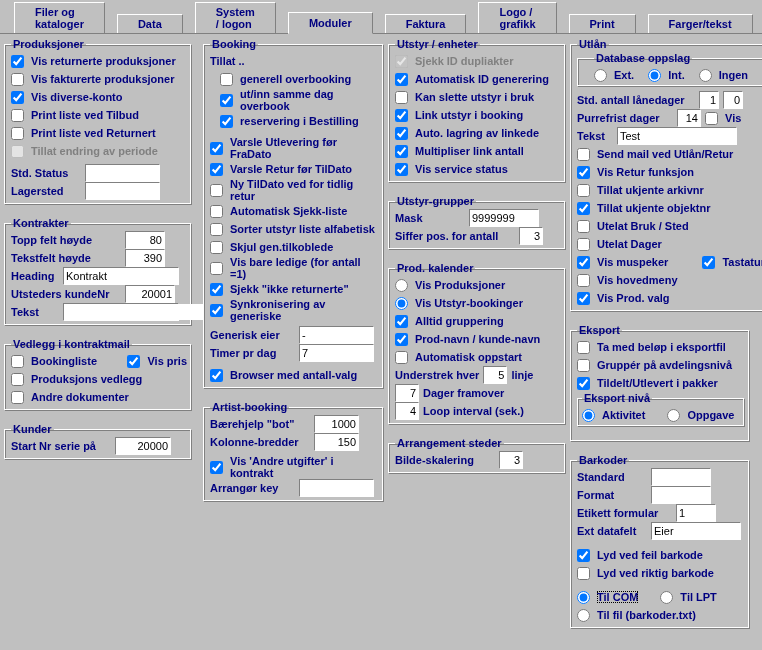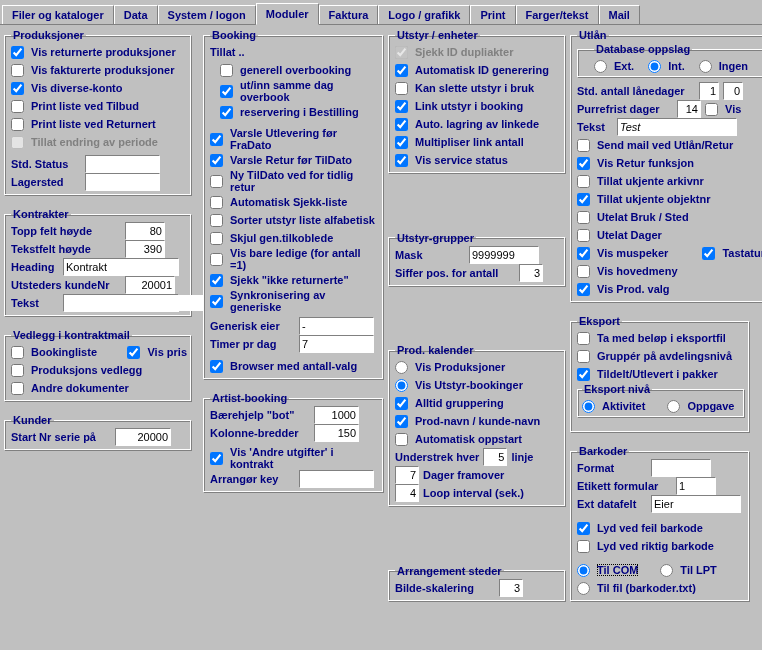--- a/index.html
+++ b/index.html
@@ -14,48 +14,49 @@
     overflow: hidden;
   }
   .tabbar {
     display: flex;
     align-items: flex-end;
     background: #C0C0C0;
     padding: 2px 2px 0 2px;
     border-bottom: 1px solid #808080;
   }
   .tab {
-    padding: 3px 9px;
+    padding: 3px 20px;
     border: 1px solid #fff;
     border-right-color: #808080;
     border-bottom: none;
     background: #C0C0C0;
     margin-right: 0px;
     font-weight: bold;
     color: #000080;
     cursor: pointer;
     position: relative;
+    margin-left: 12px;
   }
   .tab.active {
     background: #C0C0C0;
     top: 1px;
     padding-top:4px;
     padding-bottom:4px;
     border-bottom: 1px solid #C0C0C0;
     z-index:2;
   }
   .content {
     display: flex;
     padding: 4px;
     gap: 4px;
   }
   .col { display:flex; flex-direction:column; gap:2px;}
   .col1 { width: 188px; }
   .col2 { width: 188px; padding-left: 7px; }
-  .col3 { width: 178px; justify-content: space-between; }
+  .col3 { width: 178px; }
   .col4 { width: 180px; }
   fieldset {
     border: 1px solid #808080;
     border-top-color:#fff;
     border-left-color:#fff;
     box-shadow: inset -1px -1px 0 #fff, inset 1px 1px 0 #808080;
     margin: 0 0 10px 0;
     padding: 2px 4px 4px 6px;
     background:#C0C0C0;
   }
@@ -420,21 +421,21 @@
           <input type="text" class="right" style="width: 20px;" value="0">
         </div>
       <div class="row">
           <span class="lbl" style="width:96px">Purrefrist dager</span>
           <input type="text" class="right" style="width: 24px;" value="14">
           <input type="checkbox" style="">
           <span class="lbl">Vis</span>
         </div>
       <div class="row">
           <span class="lbl" style="width:36px">Tekst</span>
-          <input type="text" style="width: 120px; font-style: italic;" value="Test">
+          <input type="text" style="width: 120px;" value="Test">
         </div>
       <div class="row">
           <input type="checkbox" style="">
           <span class="lbl">Send mail ved Utlån/Retur</span>
         </div>
       <div class="row">
           <input type="checkbox" checked="" style="">
           <span class="lbl">Vis Retur funksjon</span>
         </div>
       <div class="row">
@@ -492,20 +493,24 @@
           <span style="width:14px"></span>
           <input type="radio" name="en" style="">
             <span class="lbl">Oppgave</span>
         </div>
       </fieldset>
     </fieldset>
 
     <fieldset>
       <legend>Barkoder</legend>
       <div class="row">
+          <span class="lbl" style="width:70px">Standard</span>
+          <input type="text" style="width: 60px;">
+        </div>
+      <div class="row">
           <span class="lbl" style="width:70px">Format</span>
           <input type="text" style="width: 60px;">
         </div>
       <div class="row">
           <span class="lbl" style="width:95px">Etikett formular</span>
           <input type="text" style="width: 40px;" value="1">
         </div>
       <div class="row">
           <span class="lbl" style="width:70px">Ext datafelt</span>
           <input type="text" style="width: 90px;" value="Eier">

